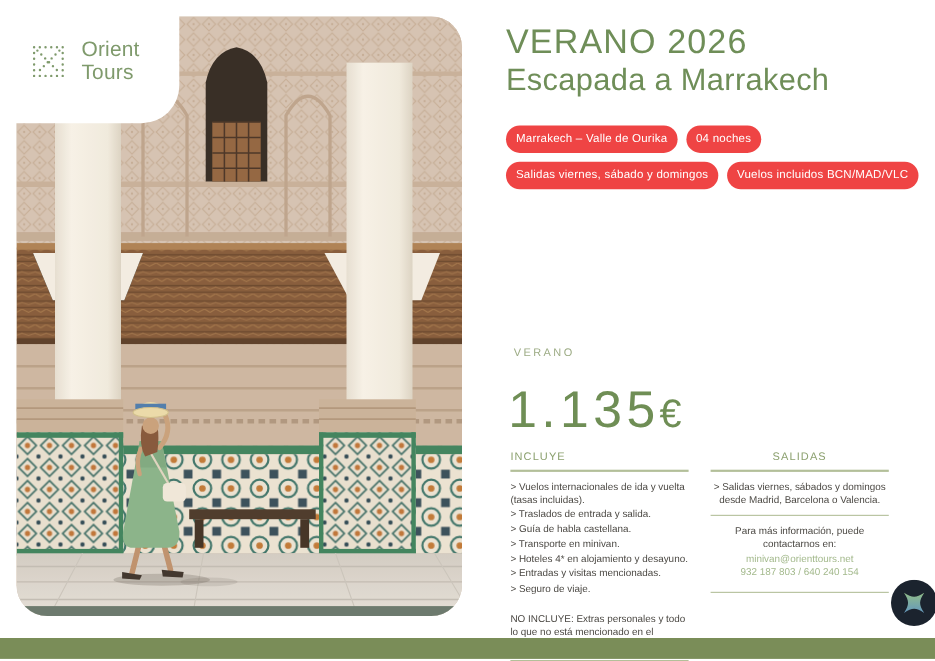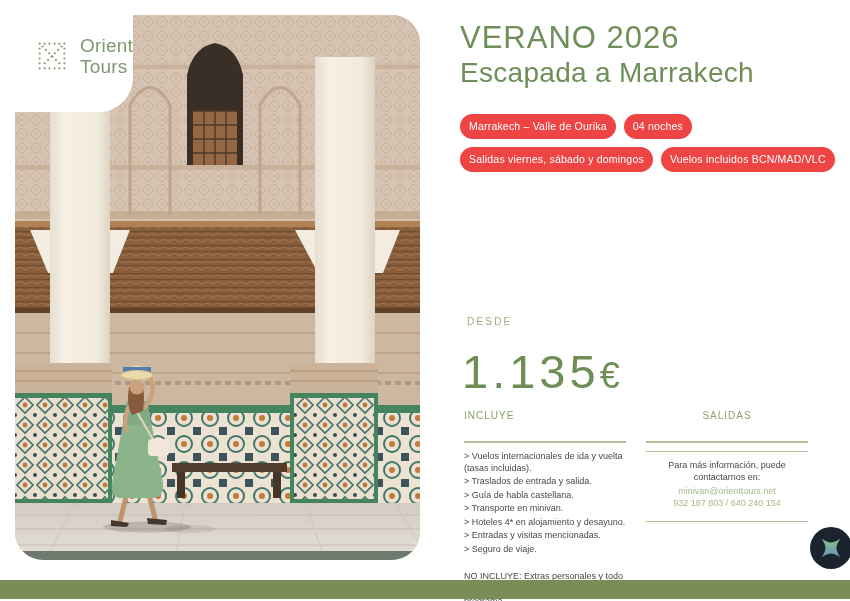--- a/index.html
+++ b/index.html
@@ -8,23 +8,23 @@
     font-family:"Liberation Sans", sans-serif;overflow:hidden;
   }
   
   .photo{
     position:absolute;left:15px;top:15px;width:405px;height:545px;
     border-radius:28px;overflow:hidden;background:#d4c1b0;
   }
   .photo svg{display:block;width:100%;height:100%;}
   
   .logo-card{
-    position:absolute;left:0;top:0;width:133px;height:112px;background:#ffffff;
+    position:absolute;left:0;top:0;width:163px;height:112px;background:#ffffff;
     border-radius:0 0 34px 0;display:flex;align-items:center;gap:9px;
-    padding-left:33px;box-sizing:border-box;z-index:5;
+    padding-left:23px;box-sizing:border-box;z-index:5;
   }
   .logo-text{color:#7f9a6c;font-size:19px;font-weight:500;line-height:1.12;letter-spacing:.2px;}
   
   .title{
     position:absolute;left:460px;top:20px;margin:0;color:#6f8e58;
     font-size:31px;font-weight:500;letter-spacing:1px;
   }
   .subtitle{
     position:absolute;left:460px;top:57px;margin:0;color:#6f8e58;
     font-size:28px;font-weight:400;letter-spacing:.3px;
@@ -44,21 +44,21 @@
   .price{
     position:absolute;left:462px;top:344px;color:#6f8e55;
     font-size:47px;font-weight:500;letter-spacing:4px;
   }
   .price .cur{font-size:36px;letter-spacing:0;}
   
   .col{position:absolute;top:410px;width:162px;font-size:9px;color:#4b4843;}
   .col-include{left:464px;}
   .col-salidas{left:646px;text-align:center;}
   .col h3{
-    margin:0 0 20px 0;font-size:10px;font-weight:400;color:#8ba06e;
+    margin:0 0 6px 0;font-size:10px;font-weight:400;color:#8ba06e;
     letter-spacing:1px;
   }
   .rule{height:1.5px;background:#b3bf99;border:0;margin:0 0 7px 0;}
   .col p{margin:0 0 1.5px 0;line-height:12px;}
   .salida-rule{margin-top:8px;}
   .contact-intro{margin-top:1px !important;}
   .link{color:#a3b98c;text-decoration:none;display:block;line-height:12px;}
   .phones{color:#a3b98c;line-height:12px;margin:0;}
   .end-rule{margin-top:12px;}
   .no-include{margin-top:15px !important;line-height:12.5px !important;}
@@ -224,40 +224,41 @@
   <h1 class="title">VERANO 2026</h1>
   <h2 class="subtitle">Escapada a Marrakech</h2>
 
   <div class="badges">
     <span class="badge">Marrakech – Valle de Ourika</span>
     <span class="badge">04 noches</span>
     <span class="badge">Salidas viernes, sábado y domingos</span>
     <span class="badge">Vuelos incluidos BCN/MAD/VLC</span>
   </div>
 
-  <div class="price-label">DESDE</div>
+  <div class="price-label">VERANO</div>
   <div class="price"><span>1.135</span><span class="cur">€</span></div>
 
   <div class="col col-include">
     <h3>INCLUYE</h3>
     <div class="rule"></div>
     <p>&gt; Vuelos internacionales de ida y vuelta (tasas incluidas).</p>
     <p>&gt; Traslados de entrada y salida.</p>
     <p>&gt; Guía de habla castellana.</p>
     <p>&gt; Transporte en minivan.</p>
     <p>&gt; Hoteles 4* en alojamiento y desayuno.</p>
     <p>&gt; Entradas y visitas mencionadas.</p>
     <p>&gt; Seguro de viaje.</p>
     <p class="no-include">NO INCLUYE:  Extras personales y todo lo que no está mencionado en el programa.</p>
     <div class="rule ni-rule"></div>
   </div>
 
   <div class="col col-salidas">
     <h3>SALIDAS</h3>
     <div class="rule"></div>
+    <p>&gt; Salidas viernes, sábados y domingos desde Madrid, Barcelona o Valencia.</p>
     <div class="rule salida-rule"></div>
     <p class="contact-intro">Para más información, puede contactarnos en:</p>
     <a class="link" href="#">minivan@orienttours.net</a>
     <p class="phones">932 187 803 / 640 240 154</p>
     <div class="rule end-rule"></div>
   </div>
 
   <div class="footer-bar"></div>
 
   <div class="brand-badge">

